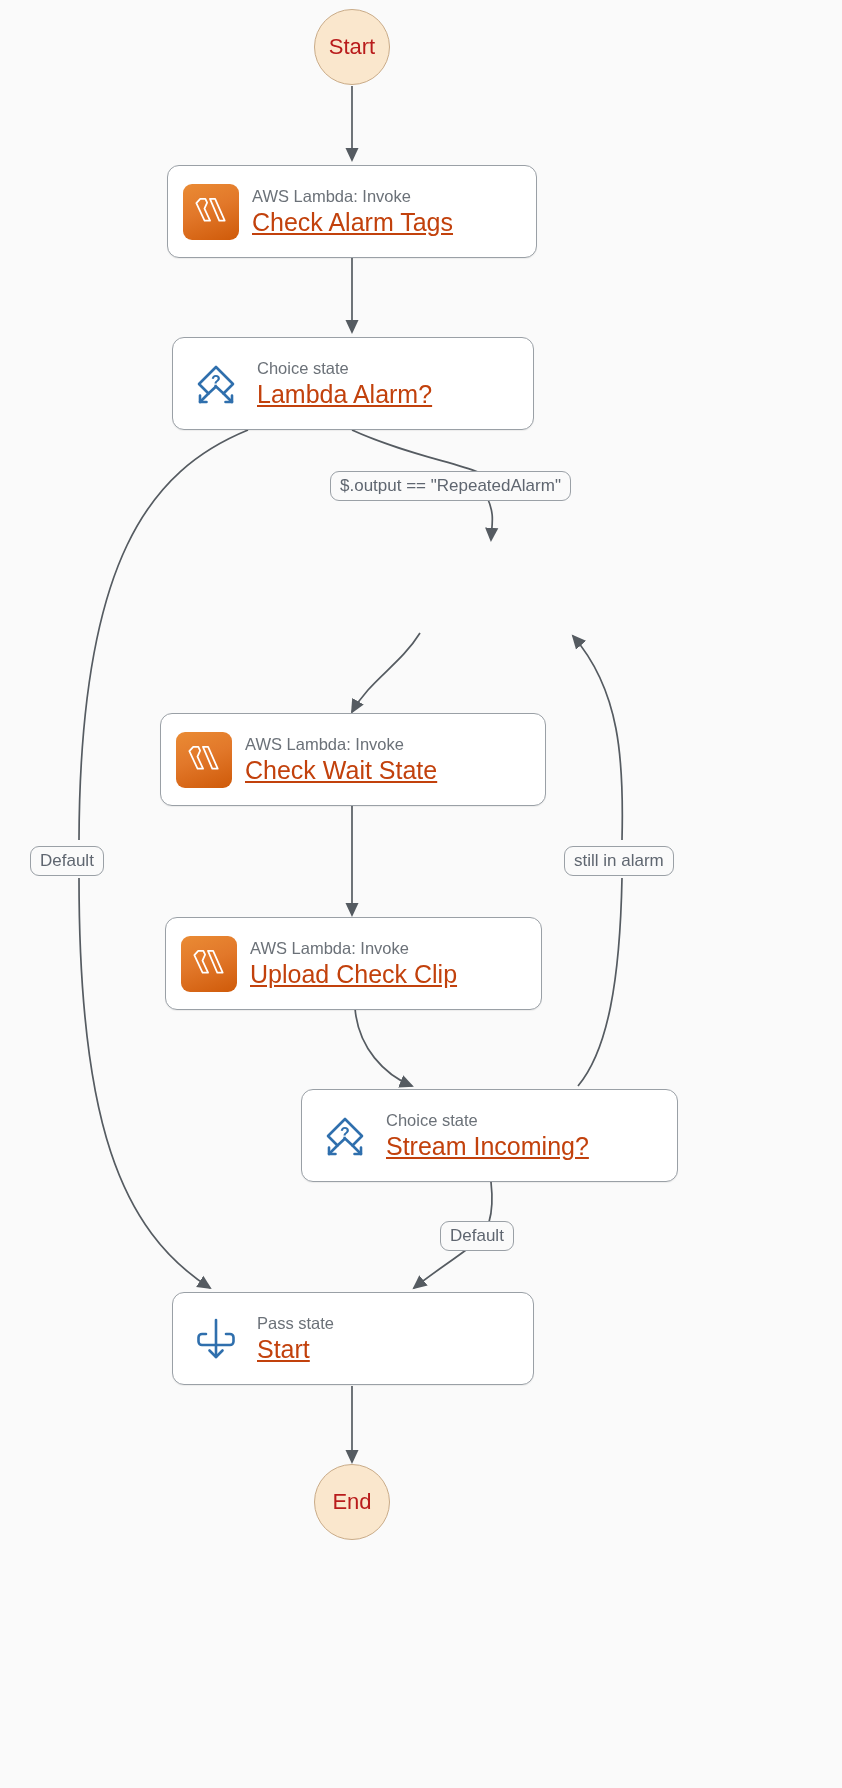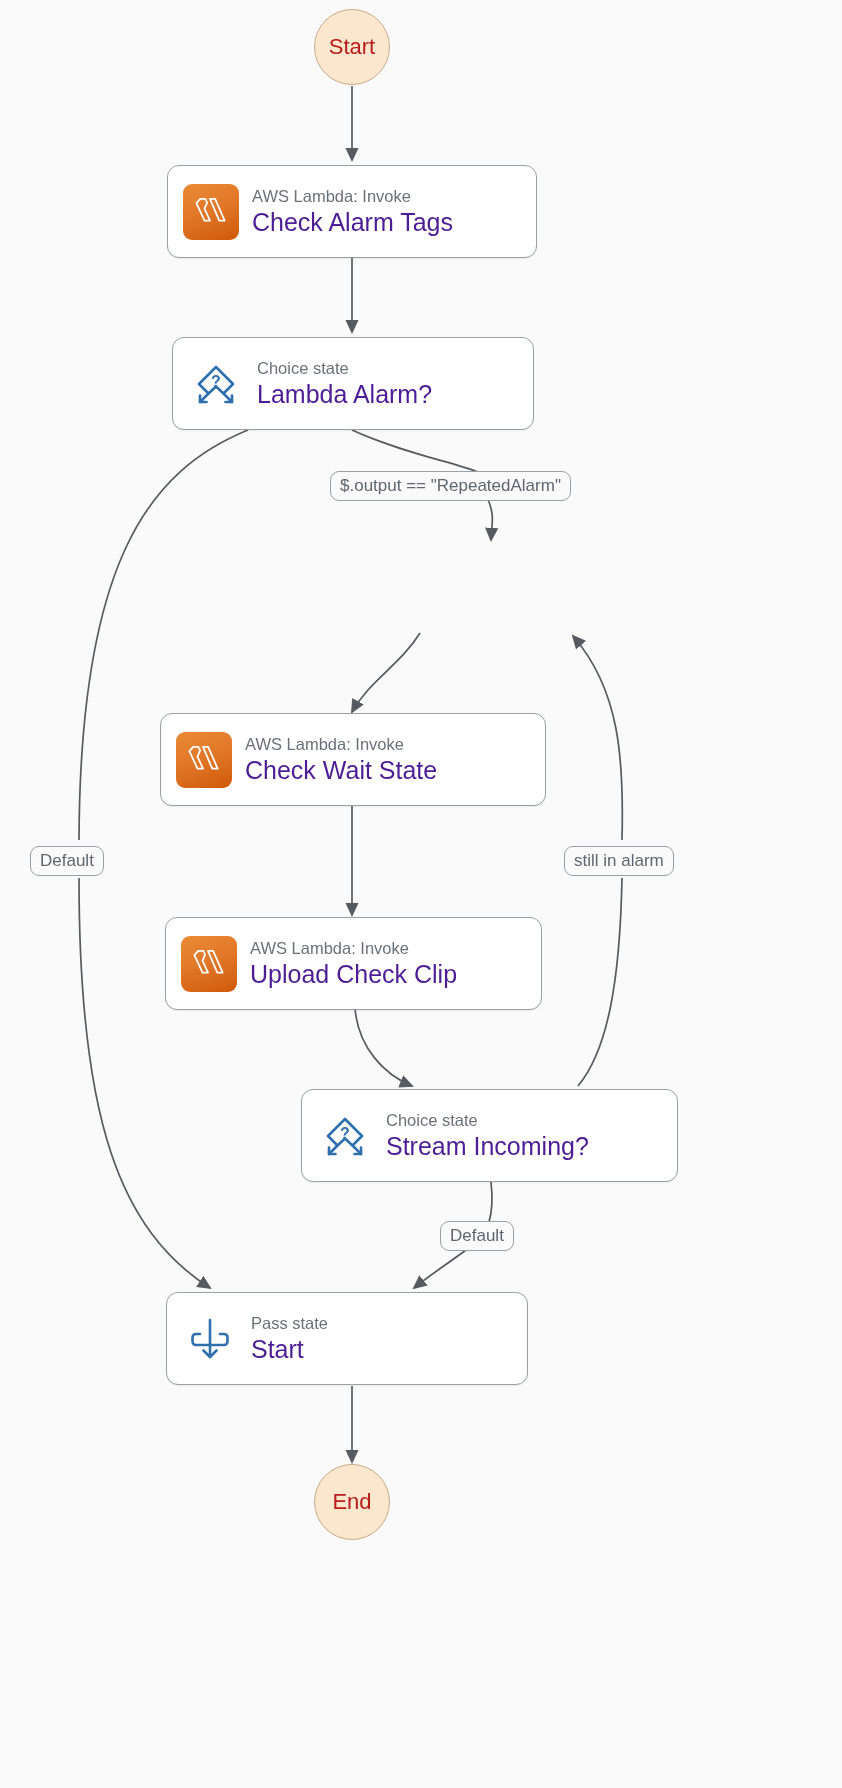--- a/index.html
+++ b/index.html
@@ -33,21 +33,21 @@
     border:1.4px solid #9aa0a6;
     border-radius:12px;
     display:flex;
     align-items:center;
     padding:0 27px 0 14px;
     box-shadow:0 1px 1px rgba(0,0,0,0.06);
   }
   .node .icon { width:58px; height:58px; flex:0 0 58px; margin-right:12px; display:flex; align-items:center; justify-content:center; }
   .node .txt { display:flex; flex-direction:column; justify-content:center; }
   .node .sub { font-size:16.5px; color:#6b7178; line-height:1.25; margin-bottom:1px; }
-  .node .title { font-size:25px; color:#4c1d95; line-height:1.18; white-space:nowrap; }
+  .node .title { font-size:25px; color:#c2410c; line-height:1.18; white-space:nowrap;text-decoration:underline; }
 
   
   .lam { width:56px; height:56px; border-radius:9px;
          background:linear-gradient(160deg,#ea8b34 0%,#e2782a 45%,#cf5a09 100%);
          display:flex; align-items:center; justify-content:center; }
 
   
   .elabel {
     position:absolute;
     background:#fafafa;
@@ -184,21 +184,21 @@
         </g>
         <text x="27" y="30" text-anchor="middle" font-family="Liberation Sans, sans-serif" font-size="16" font-weight="bold" fill="#2f6fad">?</text>
       </svg>
     </div>
     <div class="txt">
       <div class="sub">Choice state</div>
       <div class="title">Stream Incoming?</div>
     </div>
   </div>
 
-  <div class="node" style="left:166px; top:1292px; width:362px; height:93px;">
+  <div class="node" style="left:172px; top:1292px; width:362px; height:93px;">
     <div class="icon">
       <svg width="54" height="54" viewBox="0 0 54 54" aria-hidden="true">
         <g fill="none" stroke="#2f6fad" stroke-width="2.6" stroke-linecap="round" stroke-linejoin="round">
           <path d="M17 22 h-4 a3.5 3.5 0 0 0 -3.5 3.5 v4 a3.5 3.5 0 0 0 3.5 3.5 h28
                    a3.5 3.5 0 0 0 3.5 -3.5 v-4 a3.5 3.5 0 0 0 -3.5 -3.5 h-4"></path>
           <path d="M27 8 L27 45"></path>
           <path d="M20.5 38.5 L27 45 L33.5 38.5"></path>
         </g>
       </svg>
     </div>

